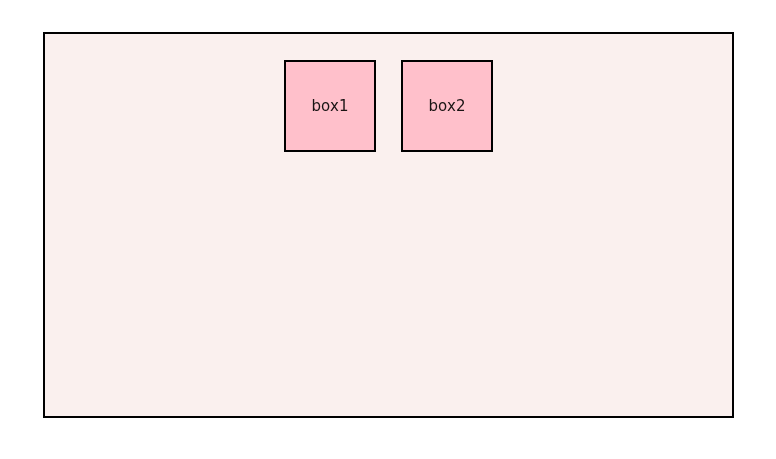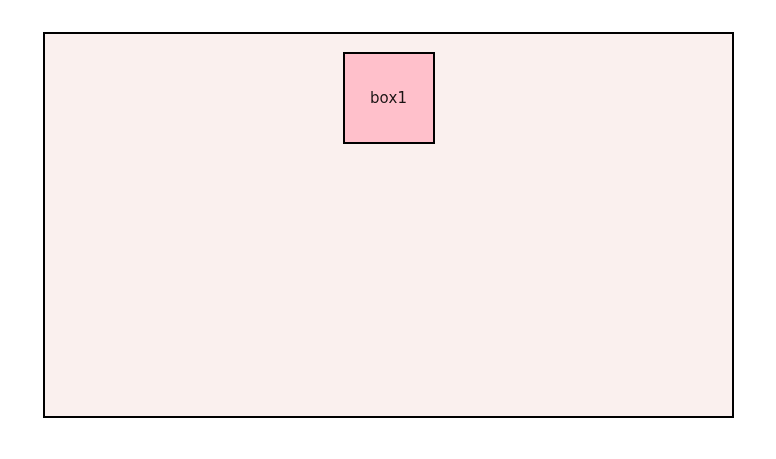--- a/index.html
+++ b/index.html
@@ -50,35 +50,39 @@
 
     display: flex;
     align-items: center;
     justify-content: center;
 
     font-size: 15px;
     line-height: 1;
     color: #1a1414;
     letter-spacing: 0.1px;
     user-select: none;
+    margin-top: 8px;
   }
 
   .box-label {
     display: block;
     white-space: nowrap;
   }
 </style>
 </head>
 <body>
 
 <div id="stage">
 
   <div class="container">
 
     <div class="box">
       <span class="box-label">box1</span>
     </div>
 
+    <div class="box">
+      <span class="box-label">box2</span>
+    </div>
 
 
   </div>
 
 </div>
 
 </body></html>

